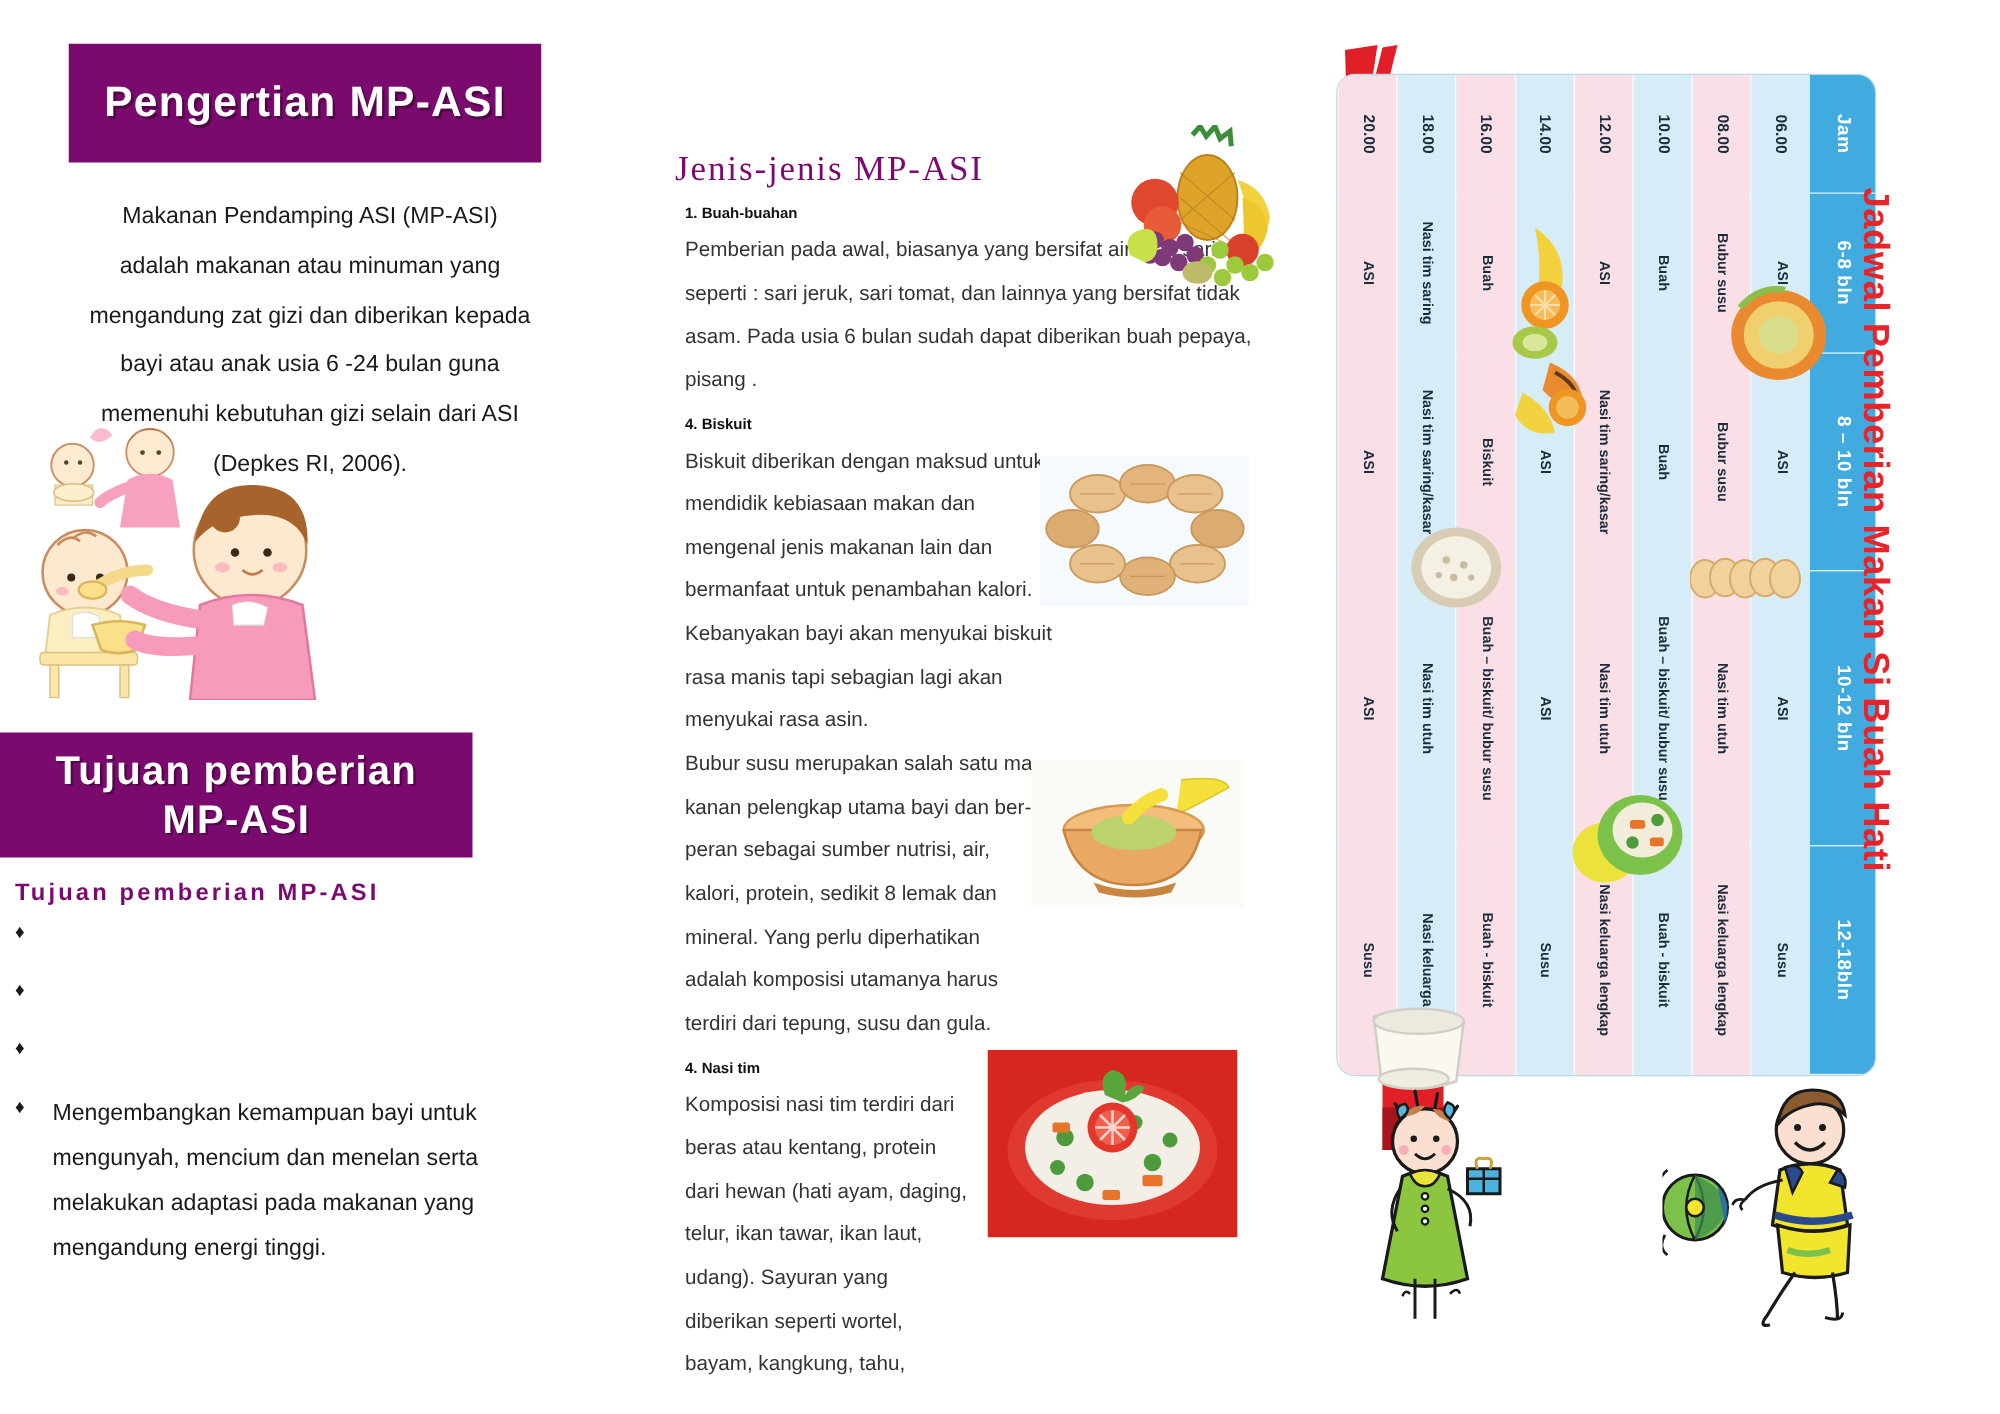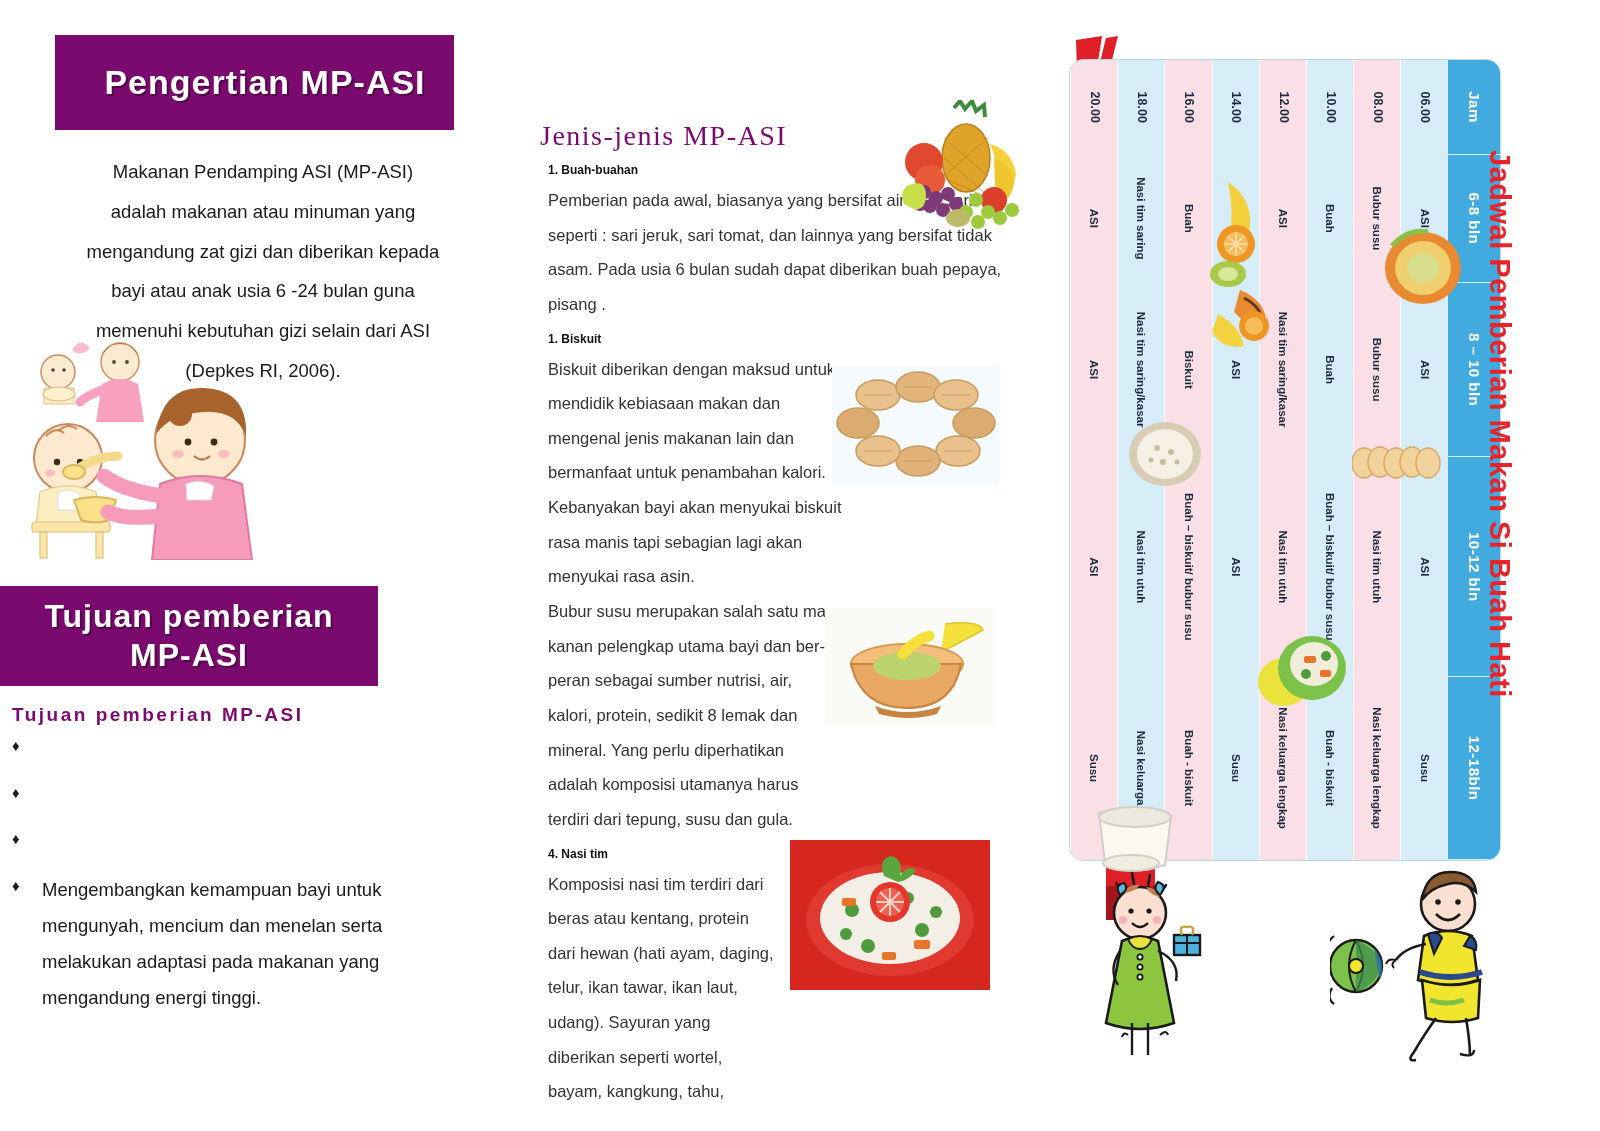--- a/index.html
+++ b/index.html
@@ -19,37 +19,37 @@
     color:#ffffff;
     text-align:center;
     font-weight:bold;
     letter-spacing:1px;
     line-height:1.22;
     text-shadow:2px 2px 0 rgba(0,0,0,0.35);
   }
   #banner-pengertian {
     width:378px; height:95px;
     font-size:34px;
-    display:flex; align-items:center; justify-content:center;padding-left:21px;
+    display:flex; align-items:center; justify-content:center;
   }
   #banner-tujuan {
     width:378px; height:100px;
     font-size:32px;
     display:flex; align-items:center; justify-content:center;
     padding:0 10px; box-sizing:border-box;
   }
 
   .body-para {
     font-size:18.5px;
     line-height:2.15;
     color:#1a1a1a;
     text-align:center;
   }
 
-  #pengertian-text { margin-top:22px; width:360px; margin-left:28px; }
+  #pengertian-text { margin-top:22px; width:360px; margin-left:13px; }
 
   
   #illus-feeding { position:absolute; left:10px; top:310px; width:300px; height:250px; }
 
   #tujuan-block { position:absolute; left:0px; top:586px; width:440px; }
   #tujuan-subhead {
     color:#7B0A6E; font-weight:bold; font-size:19px;
     letter-spacing:2.5px; margin:18px 0 6px 12px;
   }
   .bullet-row {
@@ -222,21 +222,21 @@
     <span class="bullet-text">Mengembangkan kemampuan bayi untuk mengunyah, mencium dan menelan serta melakukan adaptasi pada makanan yang mengandung energi tinggi.</span>
   </div>
 </div>
 
 <div id="mid-col">
   <div id="jenis-title">Jenis-jenis MP-ASI</div>
 
   <div class="sec-head">1. Buah-buahan</div>
   <div class="sec-body">Pemberian pada awal, biasanya yang bersifat air atau sari seperti : sari jeruk, sari tomat, dan lainnya yang bersifat tidak asam. Pada usia 6 bulan sudah dapat diberikan buah pepaya, pisang .</div>
 
-  <div class="sec-head">1. Biskuit</div>
+  <div class="sec-head">4. Biskuit</div>
   <div class="sec-body" style="width:300px">Biskuit diberikan dengan maksud untuk mendidik kebiasaan makan dan mengenal jenis makanan lain dan bermanfaat untuk penambahan kalori. Kebanyakan bayi akan menyukai biskuit rasa manis tapi sebagian lagi akan menyukai rasa asin.</div>
 
   <div class="sec-body" style="width:285px">Bubur susu merupakan salah satu ma-kanan pelengkap utama bayi dan ber-peran sebagai sumber nutrisi, air, kalori, protein, sedikit 8 lemak dan mineral. Yang perlu diperhatikan adalah komposisi utamanya harus terdiri dari tepung, susu dan gula.</div>
 
   <div class="sec-head">4. Nasi tim</div>
   <div class="sec-body" style="width:232px">Komposisi nasi tim terdiri dari beras atau kentang, protein dari hewan (hati ayam, daging, telur, ikan tawar, ikan laut, udang). Sayuran yang diberikan seperti wortel, bayam, kangkung, tahu,</div>
 </div>
 
 <svg id="img-fruit" viewBox="0 0 165 140">
   <path d="M92 8 l6 -7 l5 8 l7 -8 l4 10 l8 -6 l1 12" stroke="#3C8C3C" stroke-width="4" fill="none"></path>

